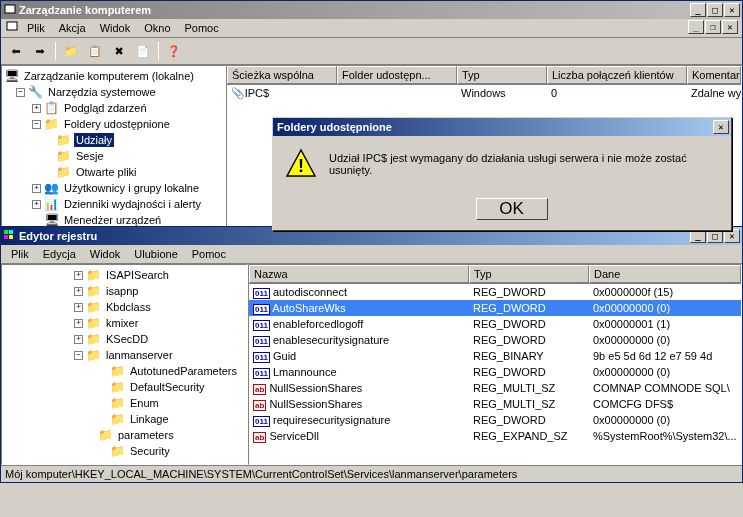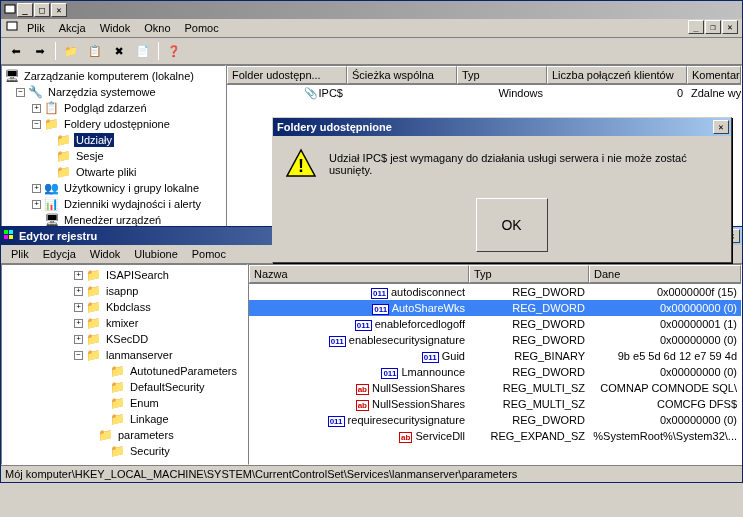--- a/index.html
+++ b/index.html
@@ -20,53 +20,54 @@
 .tool-sep { width: 1px; height: 18px; background: #808080; border-right: 1px solid #fff; margin: 0 2px; }
 
 .splitter-h { display: flex; flex: 1; overflow: hidden; }
 
 .tree-panel { width: 225px; background: white; border: 1px solid; border-color: #808080 #fff #fff #808080; overflow: auto; }
 .list-panel { flex: 1; background: white; border: 1px solid; border-color: #808080 #fff #fff #808080; overflow: hidden; display: flex; flex-direction: column; }
 
 .list-header { display: flex; background: #d4d0c8; border-bottom: 1px solid #808080; }
 .list-header-cell { padding: 2px 4px; border: 1px solid; border-color: #fff #808080 #808080 #fff; font-size: 11px; cursor: pointer; overflow: hidden; white-space: nowrap; }
 .list-body { flex: 1; overflow: auto; }
-.list-row { display: flex; padding: 1px 0; text-align: right; }
+.list-row { display: flex; padding: 1px 0; }
 .list-row.selected { background: #3b82f6; color: white; }
 .list-cell { padding: 1px 4px; overflow: hidden; white-space: nowrap; font-size: 11px; }
 
 .tree { padding: 2px; }
 .tree-node { display: flex; align-items: center; padding: 1px 0; white-space: nowrap; }
 .tree-expander { width: 9px; height: 9px; border: 1px solid #808080; display: inline-flex; align-items: center; justify-content: center; font-size: 8px; margin-right: 3px; cursor: pointer; background: white; line-height: 1; }
 .tree-spacer { width: 12px; display: inline-block; }
 .tree-icon { width: 16px; height: 14px; display: inline-flex; align-items: center; justify-content: center; margin-right: 2px; font-size: 12px; }
 .tree-label { padding: 1px 2px; cursor: pointer; }
 .tree-label.selected { background: #0a246a; color: white; }
 .tree-indent { display: inline-block; }
 
 .dialog { position: absolute; background: #d4d0c8; border: 1px solid; border-color: #d4d0c8 #404040 #404040 #d4d0c8; box-shadow: 1px 1px 0 #000; }
 .dialog-body { padding: 12px; display: flex; gap: 12px; align-items: center; }
 .dialog-btns { text-align: center; padding: 6px 0 10px; }
-.btn { min-width: 72px; padding: 18px 10px; background: #d4d0c8; border: 1px solid; border-color: #fff #404040 #404040 #fff; cursor: pointer; font-size: 14px; margin-left: 19px; }
+.btn { min-width: 72px; padding: 0 10px; background: #d4d0c8; border: 1px solid; border-color: #fff #404040 #404040 #fff; cursor: pointer; font-size: 17px; margin-left: 19px; }
 
 .statusbar { background: #d4d0c8; border-top: 1px solid #808080; padding: 2px 4px; font-size: 11px; }
 
 .folder-icon { color: #d4b05a; }
 
 svg.ico { width: 14px; height: 14px; }
 </style>
 </head>
 <body>
 
 <div class="window" style="left:0; top:0; width:743px; height:241px;">
   <div class="titlebar titlebar-inactive">
     <svg class="ico">
         <rect x="2" y="2" width="10" height="8" fill="#fff" stroke="#000"></rect>
         <rect x="5" y="11" width="4" height="2" fill="#808080"></rect>
       </svg>
+    <span class="title">Zarządzanie komputerem</span>
     <div class="win-btns">
       <div class="win-btn">_</div>
       <div class="win-btn">□</div>
       <div class="win-btn">✕</div>
     </div>
   </div>
   <div class="menubar">
     <svg class="ico">
         <rect x="2" y="2" width="10" height="8" fill="#fff" stroke="#000"></rect>
       </svg>
@@ -147,22 +148,22 @@
           </div>
         <div class="tree-node">
             <span class="tree-indent" style="width:40px"></span>
             <span class="tree-icon">🖥</span>
             <span class="tree-label">Menedżer urządzeń</span>
           </div>
       </div>
     </div>
     <div class="list-panel">
       <div class="list-header">
+        <div class="list-header-cell" style="width:110px">Ścieżka wspólna</div>
         <div class="list-header-cell" style="width:120px">Folder udostępn...</div>
-        <div class="list-header-cell" style="width:110px">Ścieżka wspólna</div>
         <div class="list-header-cell" style="width:90px">Typ</div>
         <div class="list-header-cell" style="width:140px">Liczba połączeń klientów</div>
         <div class="list-header-cell" style="flex:1">Komentarz</div>
       </div>
       <div class="list-body">
         <div class="list-row">
           <div class="list-cell" style="width:120px"><span>📎</span><span>IPC$</span></div>
           <div class="list-cell" style="width:110px"></div>
           <div class="list-cell" style="width:90px">Windows</div>
           <div class="list-cell" style="width:140px">0</div>

